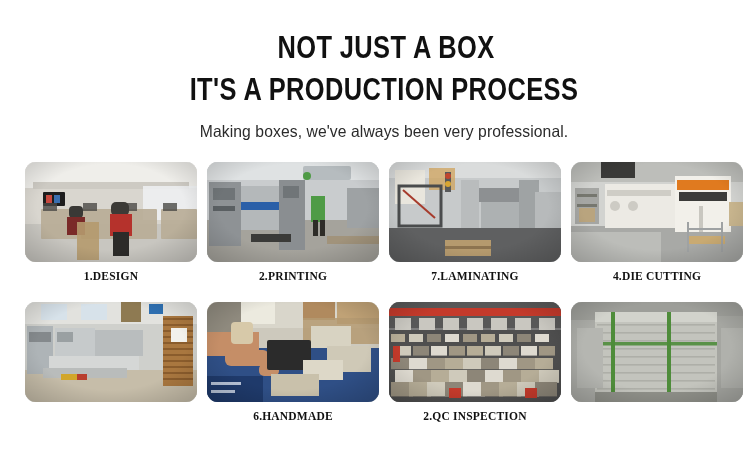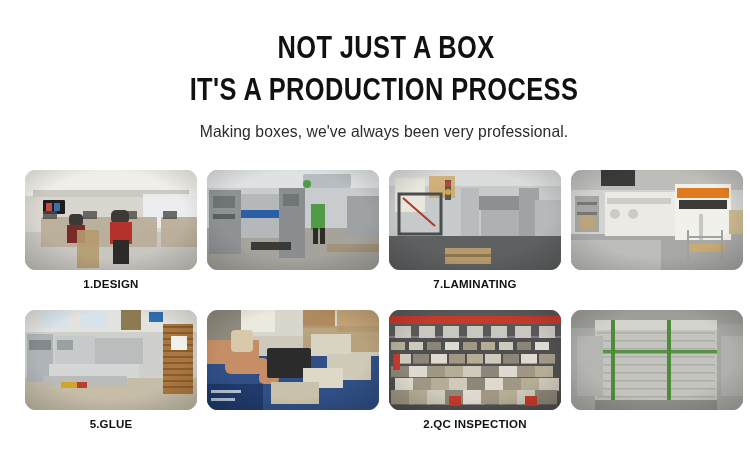--- a/index.html
+++ b/index.html
@@ -52,27 +52,28 @@
     letter-spacing: 0.1px;
     transform: scaleX(0.95);
     transform-origin: center;
     white-space: nowrap;
   }
 
   
   .grid {
     position: absolute;
     left: 11px;
-    top: 170px;
+    top: 162px;
     width: 728px;
     display: grid;
     grid-template-columns: repeat(4, 182px);
     grid-auto-rows: 140px;
     column-gap: 0px;
     row-gap: 0px;
+    font-family: Liberation Serif, serif;
   }
   .cell {
     width: 182px;
     height: 140px;
     position: relative;
   }
   .thumb {
     width: 172px;
     height: 100px;
     margin: 0 auto;
@@ -173,20 +174,21 @@
             <rect x="34" y="24" width="40" height="44" fill="#b4b8ba"></rect>
             <rect x="34" y="40" width="52" height="8" fill="#2a5fa8"></rect>
             <rect x="72" y="18" width="26" height="70" fill="#8a8e91"></rect>
             <rect x="76" y="24" width="16" height="12" fill="#707578"></rect>
             <rect x="140" y="26" width="32" height="40" fill="#9ea2a4"></rect>
             <rect x="44" y="72" width="40" height="8" fill="#3a3a38"></rect>
             <rect x="120" y="74" width="52" height="8" fill="#a08f73" opacity=".8"></rect>
             <rect x="0" y="0" width="172" height="100" fill="url(#vg1)"></rect>
   </svg>
         </div>
+        <div class="caption">2.PRINTING</div>
       </div>
       <div class="cell">
         <div class="thumb">
           <svg width="172" height="100" viewBox="0 0 172 100" xmlns="http://www.w3.org/2000/svg" role="img" aria-label="Laminating line with grey machine modules and a wooden pallet">
     <defs>
       <radialGradient id="vg2" cx="50%" cy="45%" r="78%">
         <stop offset="55%" stop-color="#000" stop-opacity="0"></stop>
         <stop offset="100%" stop-color="#000" stop-opacity="0.22"></stop>
       </radialGradient>
     </defs>
@@ -245,20 +247,21 @@
             <rect x="108" y="30" width="48" height="9" fill="#3b3b39"></rect>
             <rect x="128" y="44" width="4" height="26" fill="#c9c7c0"></rect>
             <rect x="118" y="74" width="36" height="8" fill="#c9aa72"></rect>
             <rect x="116" y="60" width="2" height="30" fill="#9fa2a3"></rect>
             <rect x="150" y="60" width="2" height="30" fill="#9fa2a3"></rect>
             <rect x="116" y="66" width="36" height="2" fill="#9fa2a3"></rect>
             <rect x="158" y="40" width="14" height="24" fill="#c7b48d"></rect>
             <rect x="0" y="0" width="172" height="100" fill="url(#vg3)"></rect>
   </svg>
         </div>
+        <div class="caption">4.DIE CUTTING</div>
       </div>
       <div class="cell">
         <div class="thumb">
           <svg width="172" height="100" viewBox="0 0 172 100" xmlns="http://www.w3.org/2000/svg" role="img" aria-label="Automatic folder gluer line with stacks of corrugated board">
     <defs>
       <radialGradient id="vg4" cx="50%" cy="45%" r="78%">
         <stop offset="55%" stop-color="#000" stop-opacity="0"></stop>
         <stop offset="100%" stop-color="#000" stop-opacity="0.22"></stop>
       </radialGradient>
     </defs>
@@ -290,21 +293,20 @@
             <rect x="138" y="46" width="30" height="2" fill="#8a5c2c"></rect>
             <rect x="138" y="52" width="30" height="2" fill="#8a5c2c"></rect>
             <rect x="138" y="58" width="30" height="2" fill="#8a5c2c"></rect>
             <rect x="138" y="64" width="30" height="2" fill="#8a5c2c"></rect>
             <rect x="138" y="70" width="30" height="2" fill="#8a5c2c"></rect>
             <rect x="138" y="76" width="30" height="2" fill="#8a5c2c"></rect>
             <rect x="146" y="26" width="16" height="14" fill="#f2f1ec"></rect>
             <rect x="0" y="0" width="172" height="100" fill="url(#vg4)"></rect>
   </svg>
         </div>
-        <div class="caption">5.GLUE</div>
       </div>
       <div class="cell">
         <div class="thumb">
           <svg width="172" height="100" viewBox="0 0 172 100" xmlns="http://www.w3.org/2000/svg" role="img" aria-label="Worker's hands assembling rigid boxes at a blue-covered workbench">
     <defs>
       <radialGradient id="vg5" cx="50%" cy="45%" r="78%">
         <stop offset="55%" stop-color="#000" stop-opacity="0"></stop>
         <stop offset="100%" stop-color="#000" stop-opacity="0.22"></stop>
       </radialGradient>
     </defs>
@@ -327,20 +329,21 @@
             <rect x="104" y="24" width="40" height="22" fill="#d8d3c2"></rect>
             <rect x="120" y="44" width="44" height="26" fill="#cfc9b7"></rect>
             <rect x="96" y="58" width="40" height="20" fill="#ddd8c8"></rect>
             <rect x="64" y="72" width="48" height="22" fill="#c9c1ab"></rect>
             <rect x="0" y="74" width="56" height="26" fill="#1f3a6b"></rect>
             <rect x="4" y="80" width="30" height="3" fill="#b8c4d8"></rect>
             <rect x="4" y="88" width="24" height="3" fill="#b8c4d8"></rect>
             <rect x="0" y="0" width="172" height="100" fill="url(#vg5)"></rect>
   </svg>
         </div>
+        <div class="caption">6.HANDMADE</div>
       </div>
       <div class="cell">
         <div class="thumb">
           <svg width="172" height="100" viewBox="0 0 172 100" xmlns="http://www.w3.org/2000/svg" role="img" aria-label="Warehouse floor with many rows of stacked cartons being inspected">
     <defs>
       <radialGradient id="vg6" cx="50%" cy="45%" r="78%">
         <stop offset="55%" stop-color="#000" stop-opacity="0"></stop>
         <stop offset="100%" stop-color="#000" stop-opacity="0.22"></stop>
       </radialGradient>
     </defs>

